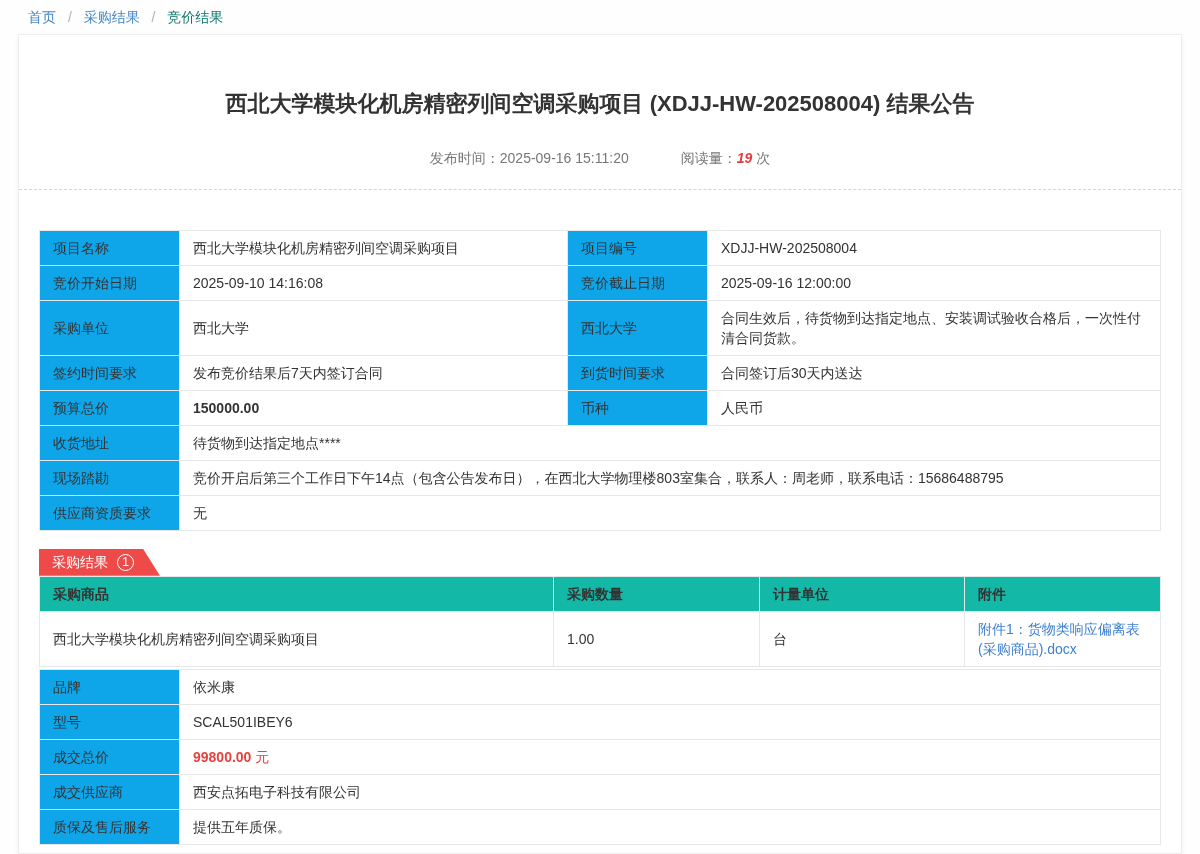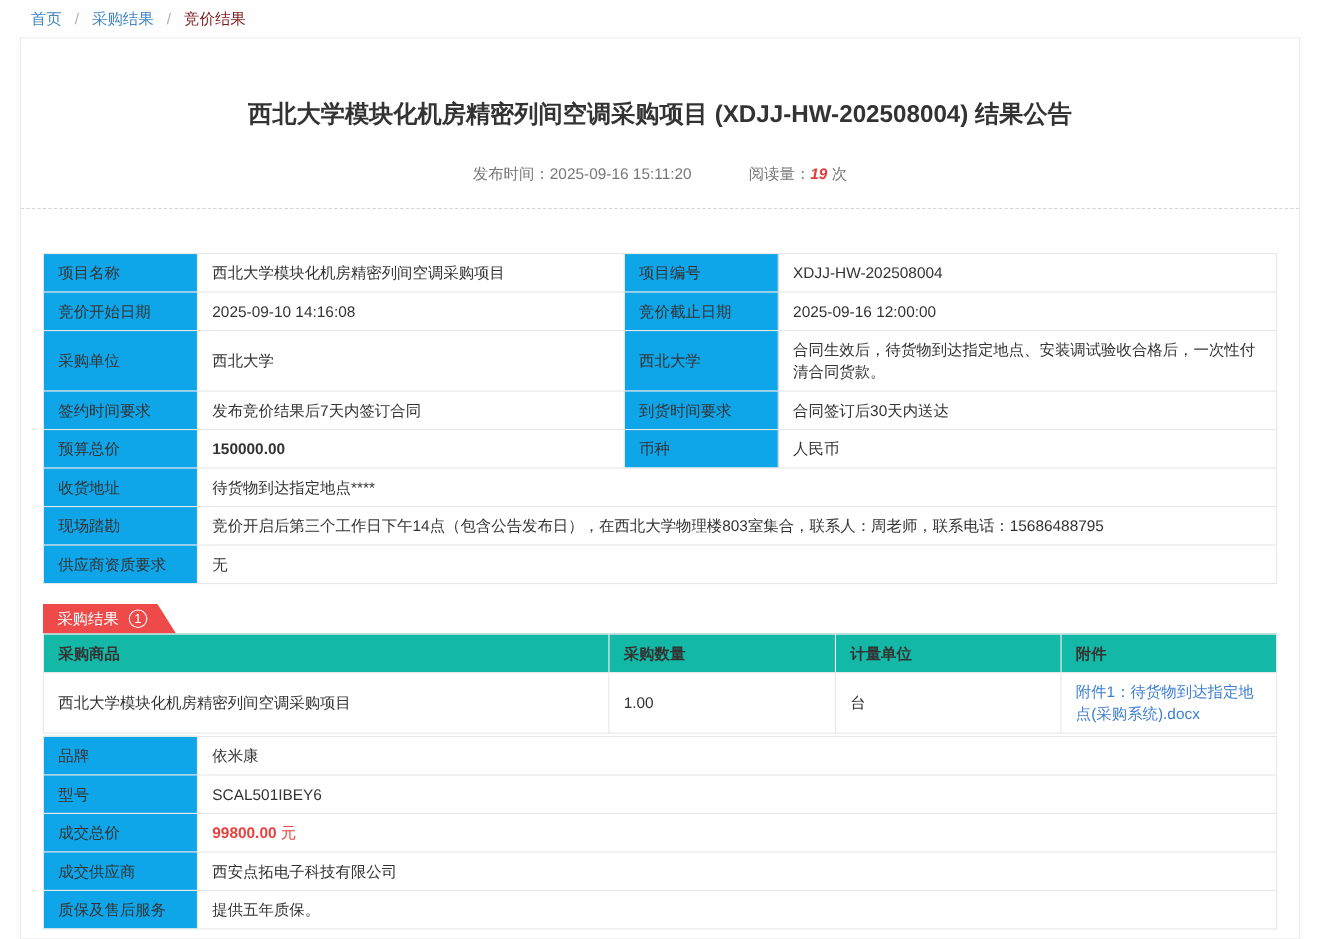--- a/index.html
+++ b/index.html
@@ -14,21 +14,21 @@
   a { text-decoration: none; cursor: pointer; }
 
   
   .breadcrumb {
     padding: 9px 0 0 28px;
     font-size: 14px;
     color: #999;
   }
   .breadcrumb .crumb-link { color: #4286c5; }
   .breadcrumb .sep { color: #b0b0b0; margin: 0 8px; }
-  .breadcrumb .current { color: #7f1d1d; }
+  .breadcrumb .current { color: #0f766e; }
 
   
   .card {
     margin: 7px 18px 0 18px;
     background: #fff;
     border: 1px solid #ededed;
     box-shadow: 0 1px 5px rgba(0,0,0,0.05);
     height: 820px;
     padding: 8px 20px;
     overflow: hidden;
@@ -225,21 +225,21 @@
         <th>采购数量</th>
         <th>计量单位</th>
         <th>附件</th>
       </tr>
     </thead>
     <tbody>
       <tr>
         <td>西北大学模块化机房精密列间空调采购项目</td>
         <td>1.00</td>
         <td>台</td>
-        <td><a class="attachment-link">附件1：待货物到达指定地点(采购系统).docx</a></td>
+        <td><a class="attachment-link">附件1：货物类响应偏离表(采购商品).docx</a></td>
       </tr>
     </tbody>
   </table>
 
   
   <table class="grid detail-table">
     <colgroup>
         <col class="col-label">
         <col>
       </colgroup>

